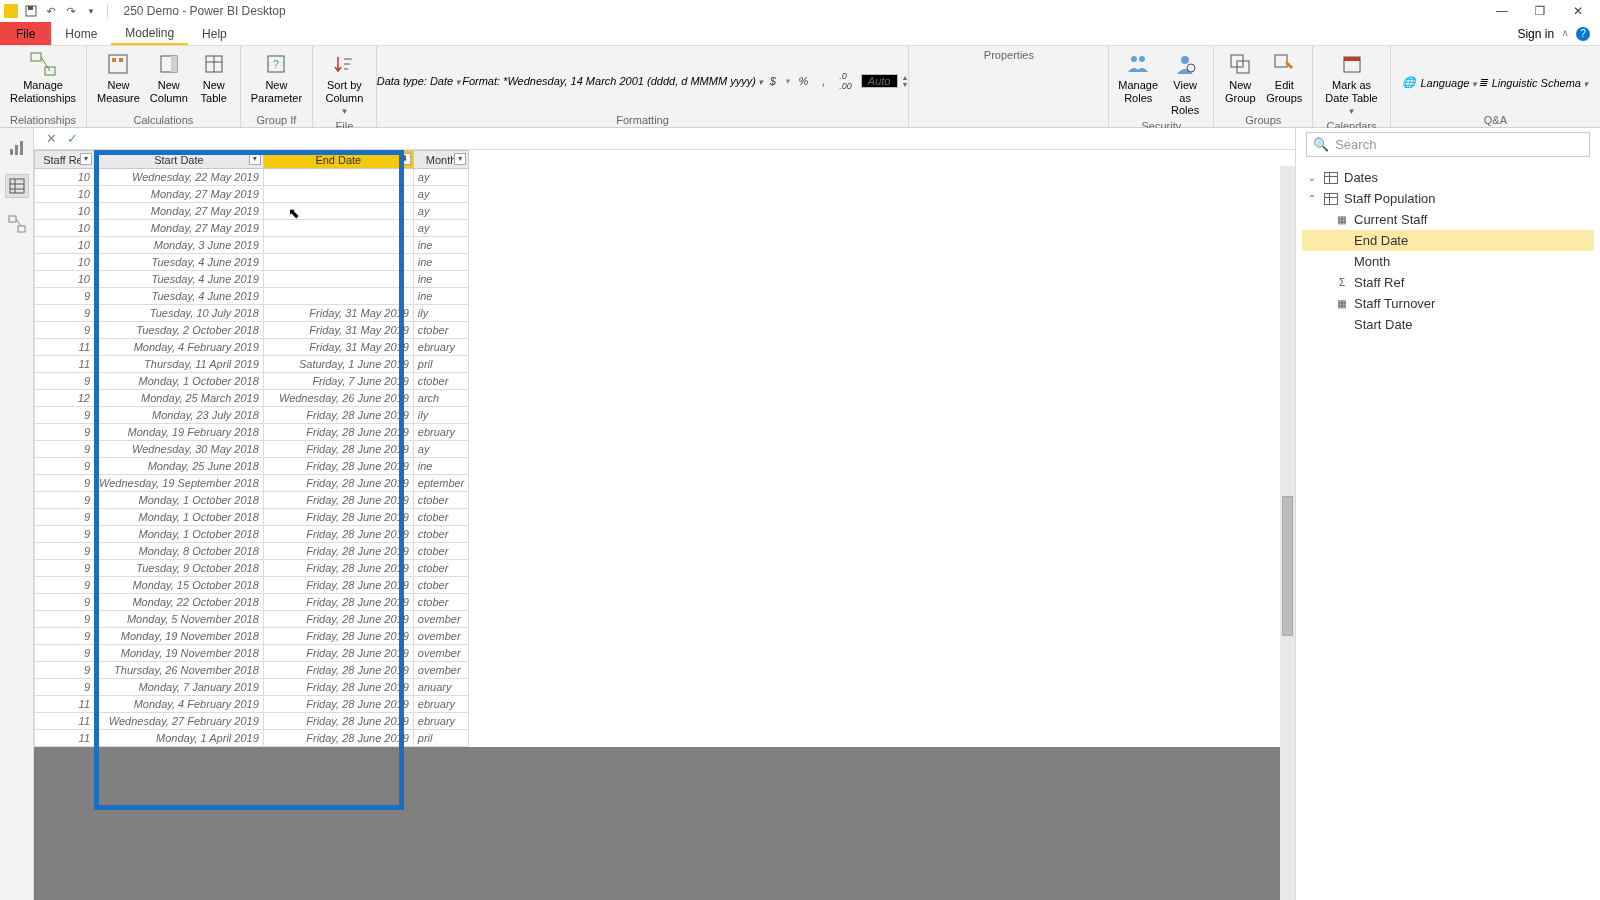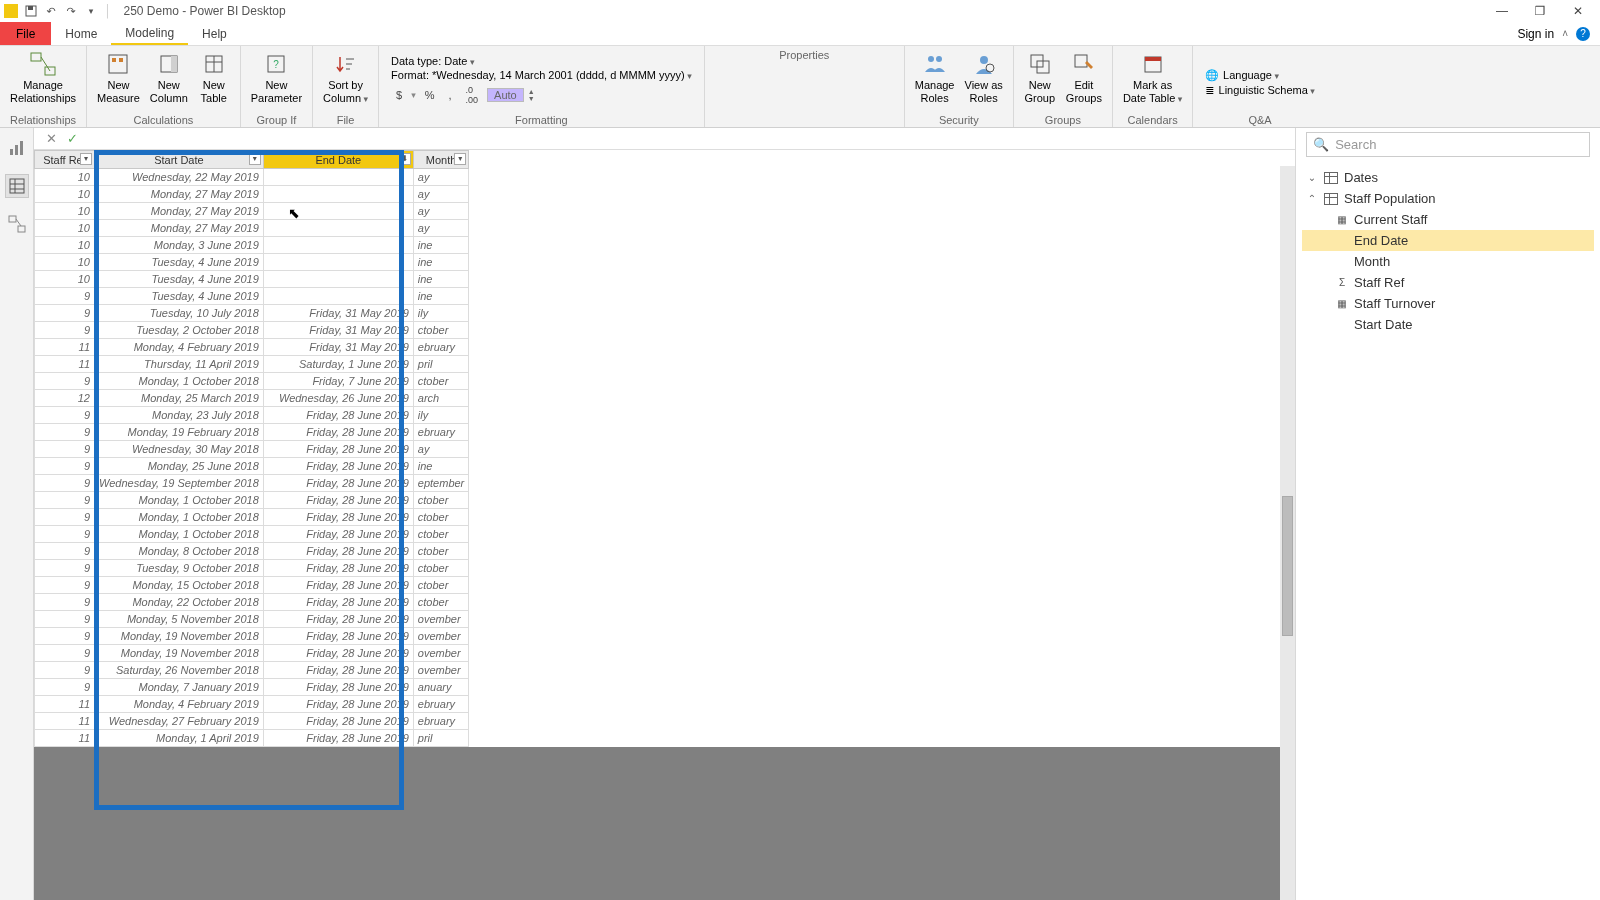--- a/index.html
+++ b/index.html
@@ -22,24 +22,24 @@
 .ribbon-tabs .right { margin-left: auto; display: flex; align-items: center; gap: 8px; padding-right: 10px; }
 .help-circ { width: 14px; height: 14px; border-radius: 50%; background: #0078d4; color: #fff; display: inline-flex; align-items: center; justify-content: center; font-size: 10px; }
 
 
 .ribbon { height: 82px; background: #f3f3f3; border-bottom: 1px solid #d0d0d0; display: flex; font-size: 11px; }
 .ribbon-group { border-right: 1px solid #d8d8d8; display: flex; flex-direction: column; justify-content: space-between; padding: 2px 6px 1px; }
 .ribbon-group .items { display: flex; gap: 2px; flex: 1; align-items: flex-start; }
 .ribbon-group .label { text-align: center; color: #666; font-size: 11px; padding-top: 1px; }
 .ribbon-btn { display: flex; flex-direction: column; align-items: center; justify-content: flex-start; padding: 2px 4px; min-width: 40px; text-align: center; line-height: 1.15; gap: 1px; }
 .ribbon-icon { width: 28px; height: 28px; display: flex; align-items: center; justify-content: center; }
-.ribbon-stack { display: flex; flex-direction: column; gap: 2px; justify-content: center; padding: 0 6px; }
+.ribbon-stack { display: flex; flex-direction: row; gap: 2px; justify-content: center; padding: 0 6px; font-style: italic; }
 .ribbon-row { display: flex; align-items: center; gap: 4px; white-space: nowrap; }
 .fmt-btn { border: 1px solid transparent; padding: 1px 4px; font-size: 11px; color: #444; }
-.auto-box { border: 1px solid #bbb; padding: 0 6px; font-size: 11px; background: #c4b5fd; color: #666; }
+.auto-box { border: 1px solid #bbb; padding: 0 6px; font-size: 11px; background: #000000; color: #666; }
 .dropdown-caret::after { content: ' ▾'; font-size: 9px; color: #666; }
 
 
 .leftrail { position: absolute; left: 0; top: 128px; width: 34px; bottom: 0; background: #f3f3f3; border-right: 1px solid #d8d8d8; display: flex; flex-direction: column; align-items: center; padding-top: 8px; gap: 14px; }
 .leftrail .rail-btn { width: 24px; height: 24px; display: flex; align-items: center; justify-content: center; color: #555; }
 .leftrail .rail-btn.active { background: #e2e2e2; border: 1px solid #c8c8c8; }
 
 
 .formula-bar { position: absolute; left: 34px; top: 128px; right: 305px; height: 22px; background: #fff; border-bottom: 1px solid #ddd; display: flex; align-items: center; padding-left: 12px; gap: 10px; }
 .formula-bar .fx-btn { color: #888; font-size: 13px; }
@@ -534,21 +534,21 @@
             <td class="col-month" style="text-align:left;">ovember</td>
           </tr>
           <tr>
             <td class="col-staffref">9</td>
             <td class="col-startdate">Monday, 19 November 2018</td>
             <td class="col-enddate">Friday, 28 June 2019</td>
             <td class="col-month" style="text-align:left;">ovember</td>
           </tr>
           <tr>
             <td class="col-staffref">9</td>
-            <td class="col-startdate">Saturday, 26 November 2018</td>
+            <td class="col-startdate">Thursday, 26 November 2018</td>
             <td class="col-enddate">Friday, 28 June 2019</td>
             <td class="col-month" style="text-align:left;">ovember</td>
           </tr>
           <tr>
             <td class="col-staffref">9</td>
             <td class="col-startdate">Monday, 7 January 2019</td>
             <td class="col-enddate">Friday, 28 June 2019</td>
             <td class="col-month" style="text-align:left;">anuary</td>
           </tr>
           <tr>

